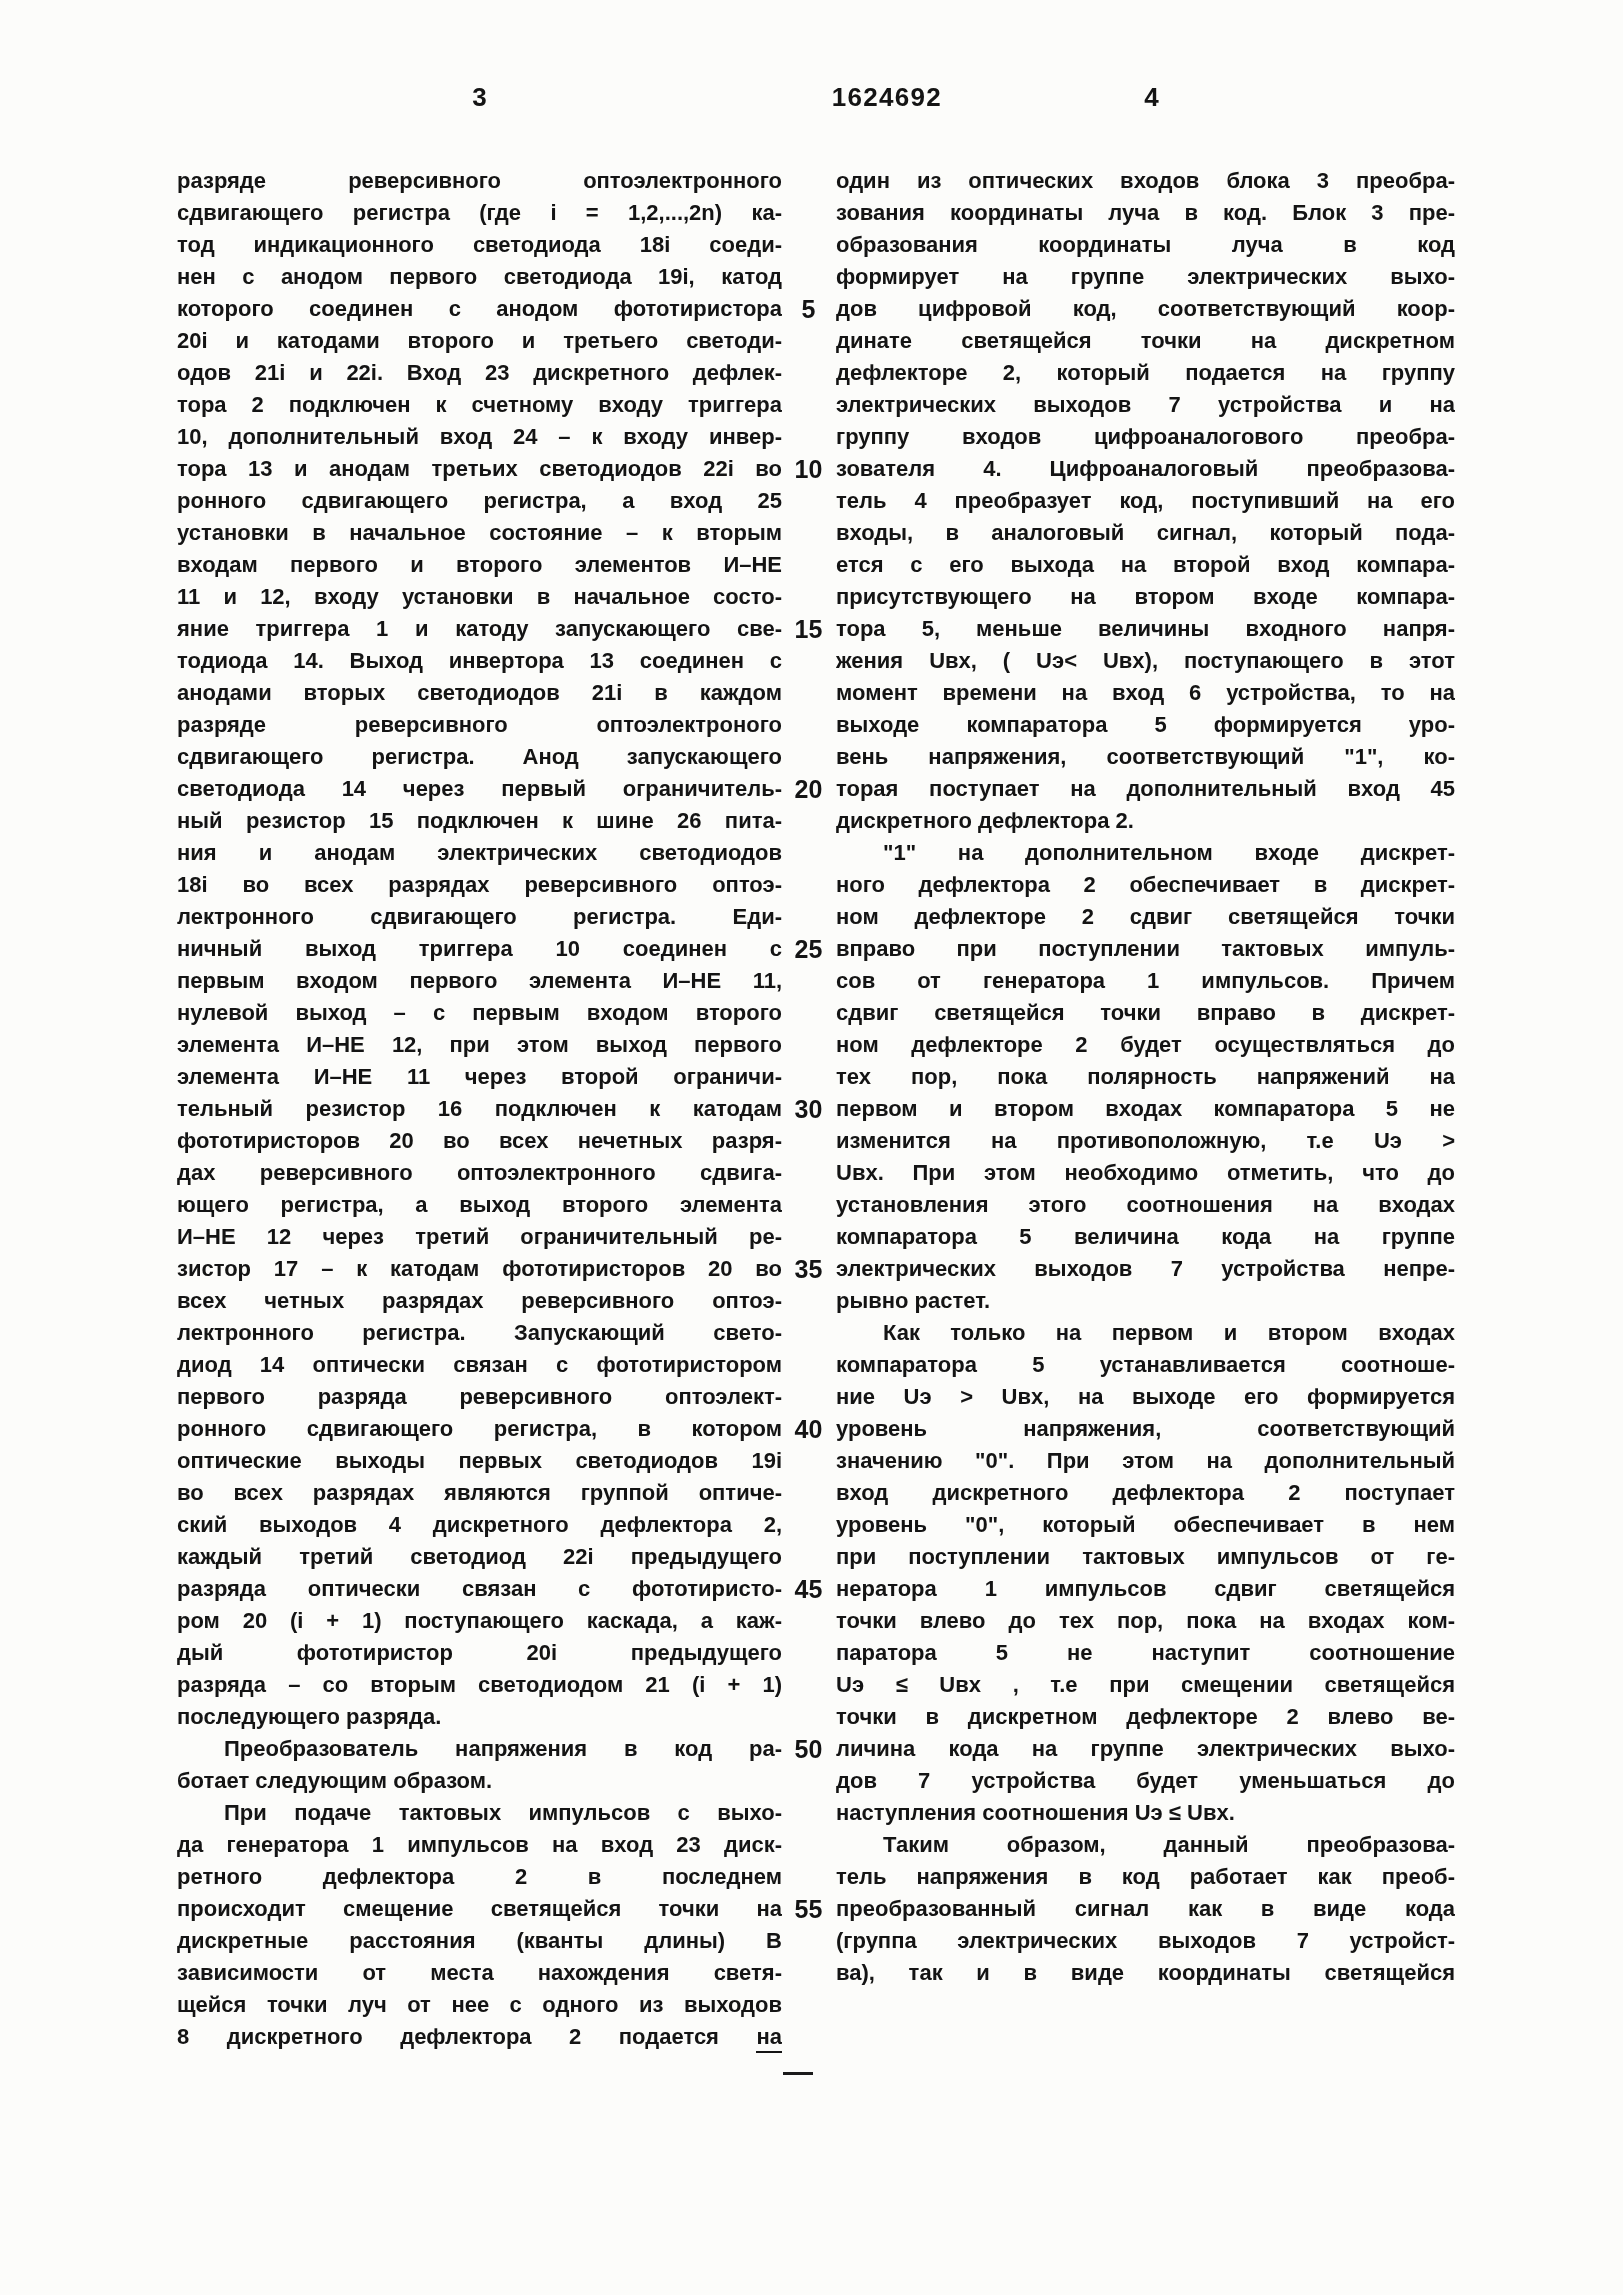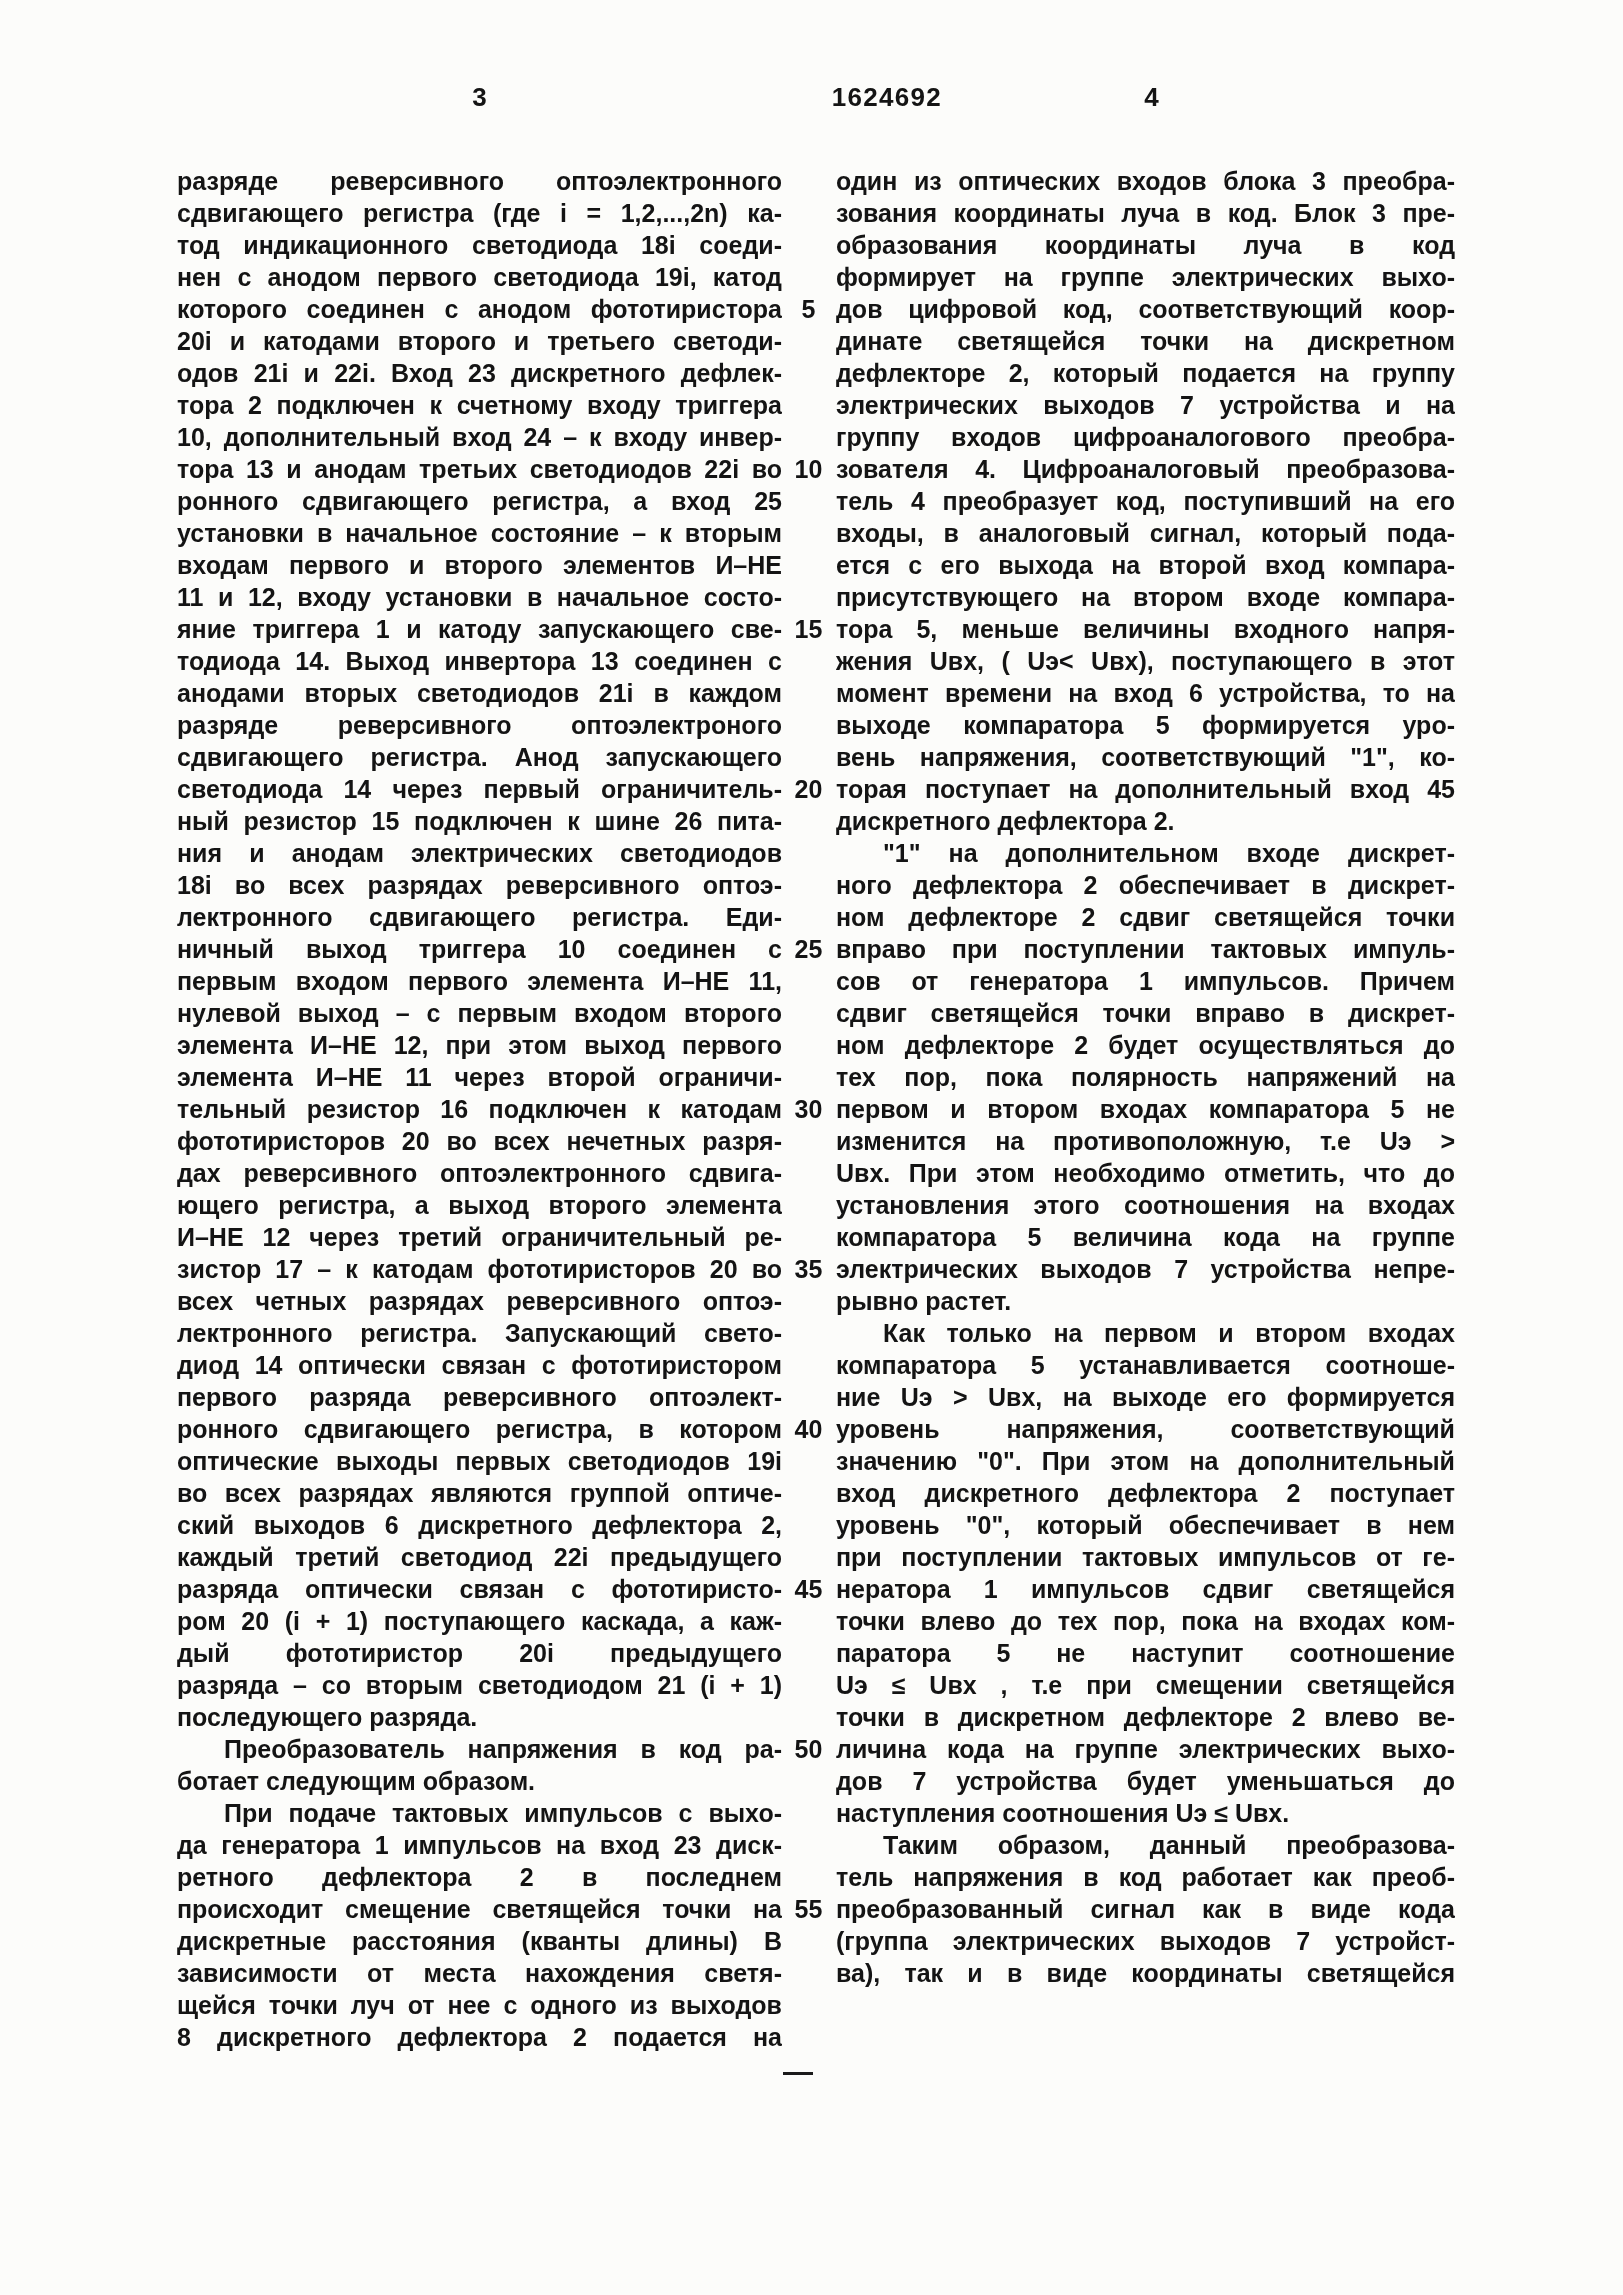--- a/index.html
+++ b/index.html
@@ -5,21 +5,21 @@
   html,body{margin:0;padding:0;background:#d9d9d9;}
   .page{
     position:relative;width:1623px;height:2295px;background:#fcfcfa;
     font-family:"Liberation Sans","DejaVu Sans",sans-serif;color:#141414;
     overflow:hidden;
   }
   .hdr-num{position:absolute;top:82px;font-size:26px;font-weight:bold;}
   .hdr-left{left:177px;width:605px;text-align:center;}
   .hdr-center{left:615px;width:327px;text-align:right;letter-spacing:1.3px;}
   .hdr-right{left:842px;width:619px;text-align:center;}
-  .col{position:absolute;top:165px;font-size:25px;line-height:32px;font-weight:bold;}
+  .col{position:absolute;top:165px;font-size:22px;line-height:32px;font-weight:bold;}
   .col-left{left:177px;width:605px;}
   .col-right{left:836px;width:619px;}
   .line{height:32px;overflow:hidden;text-align:justify;text-align-last:justify;}
   .line.para-end{text-align-last:left;}
   .line.indent{text-indent:47px;}
   .u-last{border-bottom:2.6px solid #141414;padding-bottom:2px;}
   .gutter{
     position:absolute;left:783px;top:293px;width:51px;text-align:center;
     font-size:25px;line-height:32px;font-weight:bold;
   }
@@ -71,21 +71,21 @@
       <div class="line">ющего регистра, а выход второго элемента</div>
       <div class="line">И–НЕ 12 через третий ограничительный ре-</div>
       <div class="line">зистор 17 – к катодам фототиристоров 20 во</div>
       <div class="line">всех четных разрядах реверсивного оптоэ-</div>
       <div class="line">лектронного регистра. Запускающий свето-</div>
       <div class="line">диод 14 оптически связан с фототиристором</div>
       <div class="line">первого разряда реверсивного оптоэлект-</div>
       <div class="line">ронного сдвигающего регистра, в котором</div>
       <div class="line">оптические выходы первых светодиодов 19i</div>
       <div class="line">во всех разрядах являются группой оптиче-</div>
-      <div class="line">ский выходов 6 дискретного дефлектора 2,</div>
+      <div class="line">ский выходов 4 дискретного дефлектора 2,</div>
       <div class="line">каждый третий светодиод 22i предыдущего</div>
       <div class="line">разряда оптически связан с фототиристо-</div>
       <div class="line">ром 20 (i + 1) поступающего каскада, а каж-</div>
       <div class="line">дый фототиристор 20i предыдущего</div>
       <div class="line">разряда – со вторым светодиодом 21 (i + 1)</div>
       <div class="line para-end">последующего разряда.</div>
       <div class="line indent">Преобразователь напряжения в код ра-</div>
       <div class="line para-end">ботает следующим образом.</div>
       <div class="line indent">При подаче тактовых импульсов с выхо-</div>
       <div class="line">да генератора 1 импульсов на вход 23 диск-</div>

